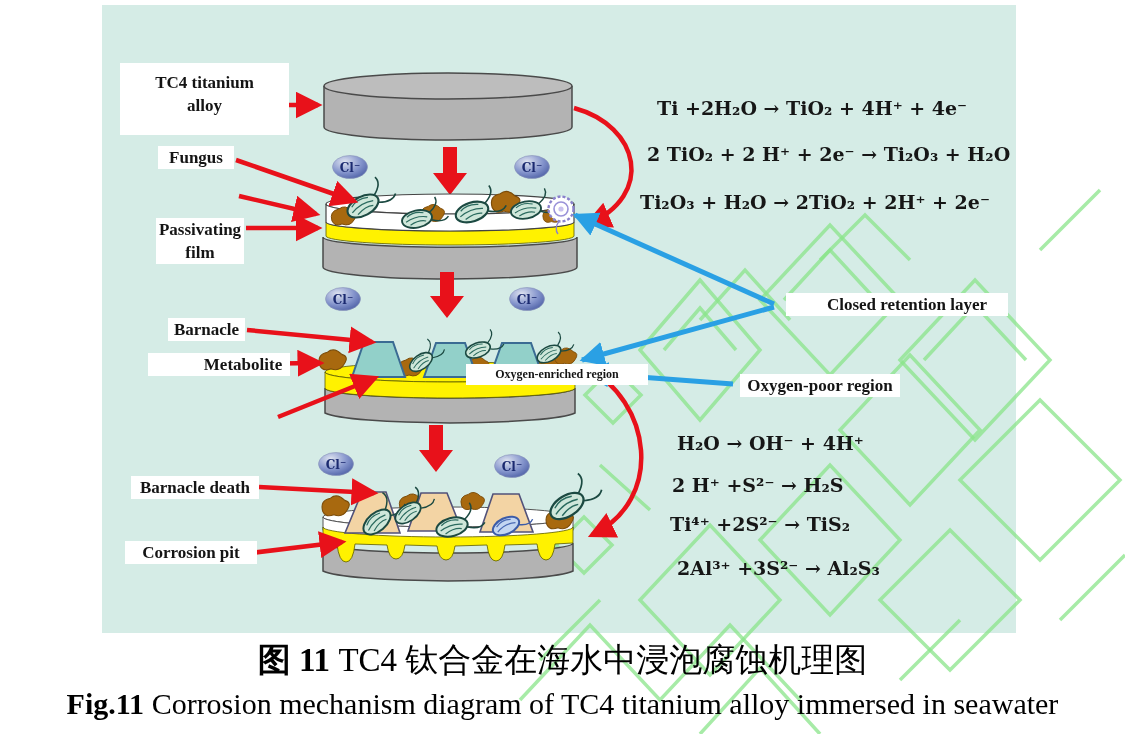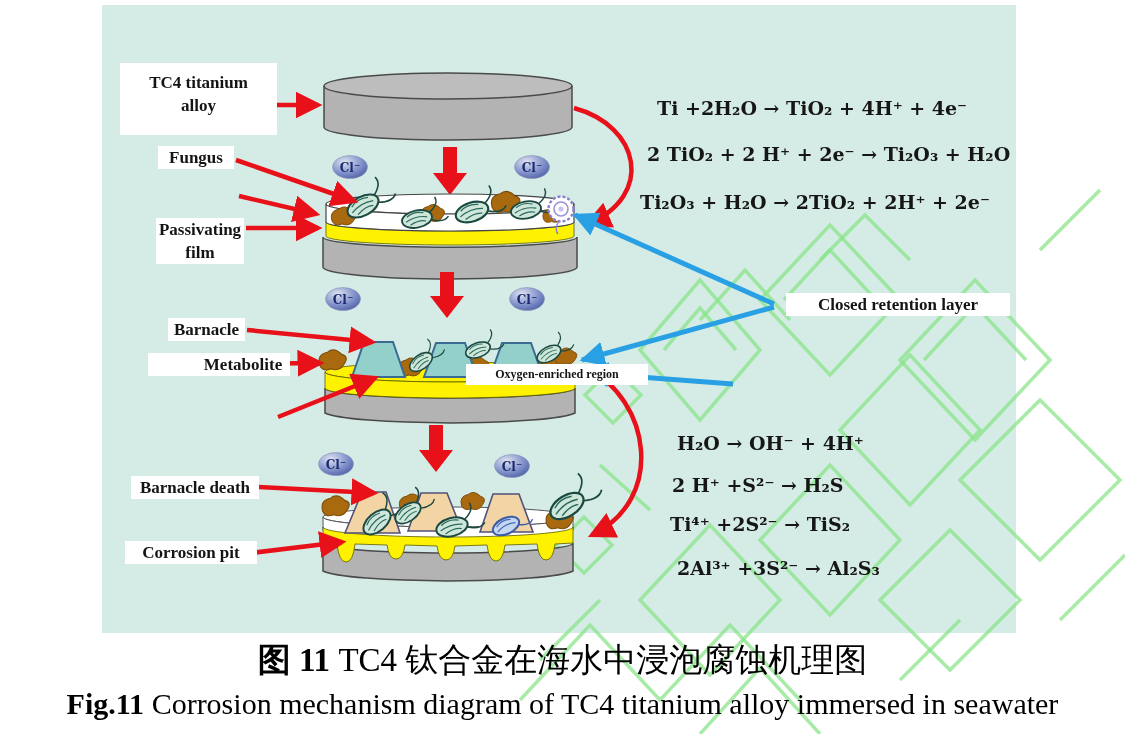--- a/index.html
+++ b/index.html
@@ -212,32 +212,33 @@
       <text class="eq" x="640" y="209">Ti₂O₃ + H₂O → 2TiO₂ + 2H⁺ + 2e⁻</text>
     </g>
     <g>
       <text class="eq" x="677" y="450">H₂O → OH⁻ + 4H⁺</text>
       <text class="eq" x="672" y="492">2 H⁺ +S²⁻ → H₂S</text>
       <text class="eq" x="670" y="531">Ti⁴⁺ +2S²⁻ → TiS₂</text>
       <text class="eq" x="677" y="575">2Al³⁺ +3S²⁻ → Al₂S₃</text>
     </g>
   </svg>
 
-  <div class="lbl f17" style="left:120px;top:63px;width:157px;height:64px;padding-top:8px;">
+  <div class="lbl f17" style="left:120px;top:63px;width:169px;height:64px;padding-top:8px;">
     <span>TC4 titanium</span>
     <span>alloy</span>
   </div>
   <div class="lbl f17" style="left:158px;top:146px;width:76px;">Fungus</div>
   <div class="lbl f17" style="left:170px;top:183px;width:67px;margin-top:45px;">Biofilm</div>
   <div class="lbl f17" style="left:156px;top:218px;width:88px;">
     <span>Passivating</span>
     <span>film</span>
   </div>
   <div class="lbl f17" style="left:168px;top:318px;width:77px;">Barnacle</div>
   <div class="lbl f17" style="left:148px;top:353px;width:94px;padding-left:48px;">Metabolite</div>
   <div class="lbl f17" style="left:131px;top:476px;width:128px;">Barnacle death</div>
   <div class="lbl f17" style="left:125px;top:541px;width:132px;">Corrosion  pit</div>
   <div class="lbl f16" style="left:466px;top:320px;width:182px;">Oxygen-enriched region</div>
-  <div class="lbl f17" style="left:786px;top:293px;width:224px;">Closed retention layer</div>
+  <div class="lbl f17" style="left:786px;top:293px;width:202px;padding-left:20px;">Closed retention layer</div>
+  <div class="lbl f17" style="left:740px;top:374px;width:160px;">Oxygen-poor region</div>
 
   <div class="cap" id="cap-zh"><b>图 11</b><span> TC4 钛合金在海水中浸泡腐蚀机理图</span></div>
   <div class="cap" id="cap-en"><b>Fig.11</b><span> Corrosion mechanism diagram of TC4 titanium alloy immersed in seawater</span></div>
 </div>
 
 </body></html>

